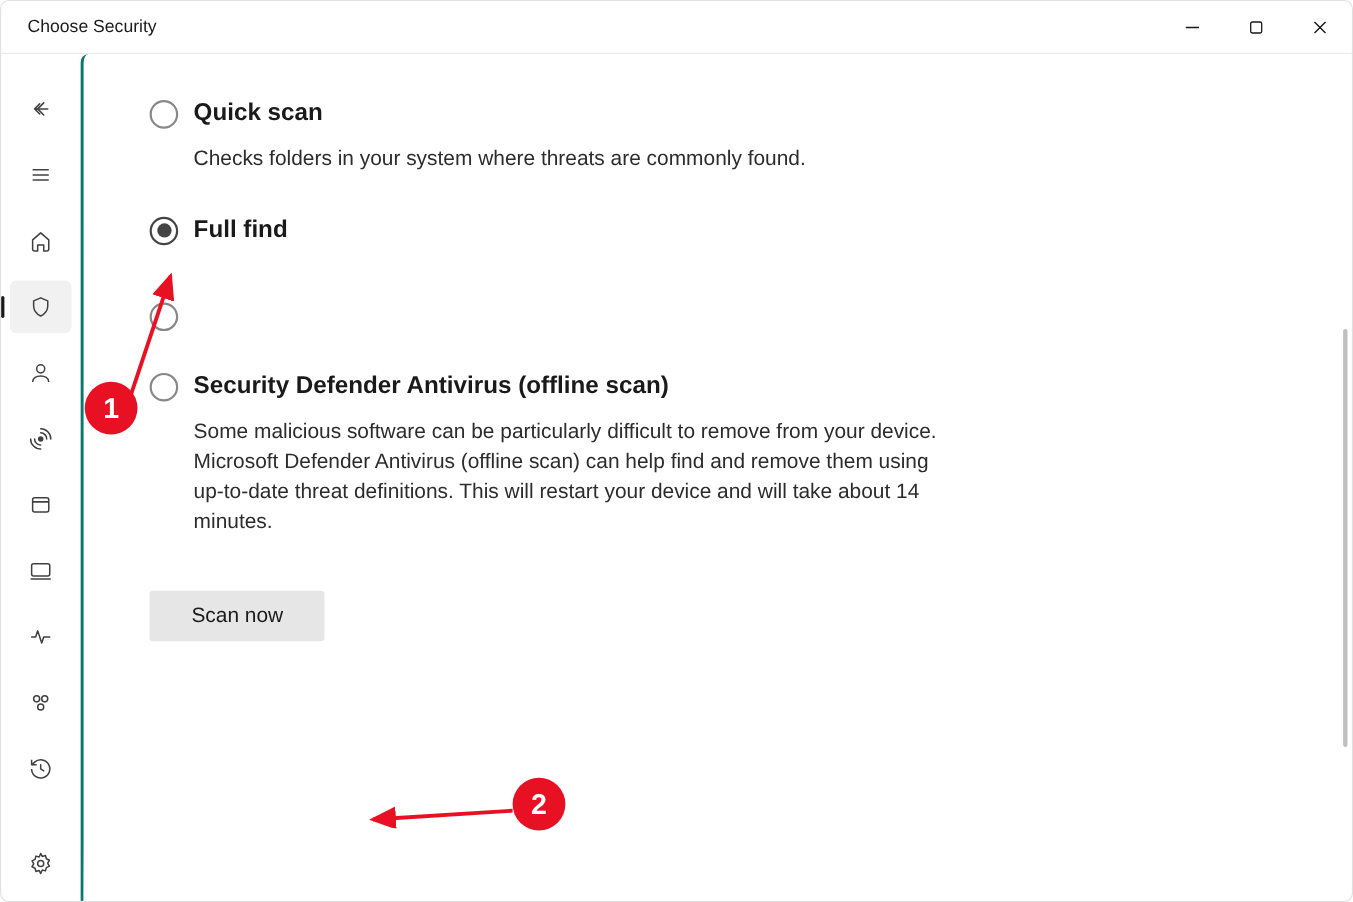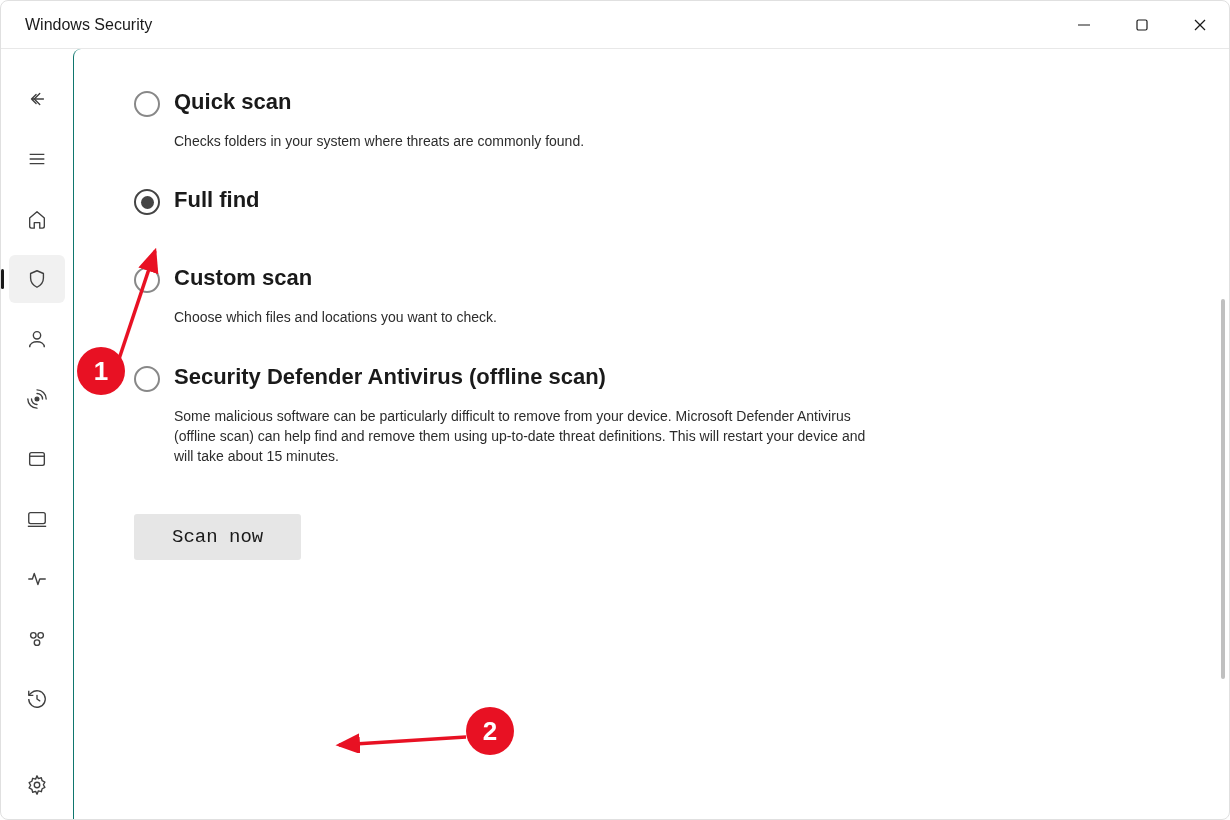--- a/index.html
+++ b/index.html
@@ -92,21 +92,21 @@
     .sidebar-bottom {
       margin-top: auto;
       margin-bottom: 10px;
     }
     
     .content {
       flex: 1;
       padding: 40px 60px 20px 60px;
       overflow-y: auto;
       position: relative;
-      border-left: 1px solid #0f766e;
+      border-left: 3px solid #0f766e;
       border-top-left-radius: 8px;
     }
     .scan-option {
       display: flex;
       gap: 14px;
       margin-bottom: 36px;
     }
     .radio {
       width: 26px;
       height: 26px;
@@ -134,31 +134,31 @@
       flex: 1;
       max-width: 700px;
     }
     .option-title {
       font-size: 22px;
       font-weight: 600;
       color: #1a1a1a;
       margin-bottom: 16px;
     }
     .option-desc {
-      font-size: 14px;
+      font-size: 19px;
       color: #2c2c2c;
       line-height: 1.45;
     }
     .scan-btn {
       background: #e6e6e6;
       border: none;
       font-size: 19px;
       padding: 12px 38px;
       color: #1a1a1a;
-      font-family: Liberation Mono, monospace;
+      font-family: Liberation Sans, sans-serif;
       border-radius: 3px;
       margin-top: 12px;
     }
     
     .scrollbar {
       position: absolute;
       right: 4px;
       top: 250px;
       width: 4px;
       height: 380px;
@@ -183,21 +183,21 @@
     .annotation-arrow {
       position: absolute;
       z-index: 9;
       pointer-events: none;
     }
   </style>
 </head>
 <body>
 
 <div class="titlebar">
-  <span class="titlebar-title">Windows Security</span>
+  <span class="titlebar-title">Choose Security</span>
   <div class="window-controls">
     <div class="win-btn">
       <svg viewBox="0 0 14 14">
           <line x1="1" y1="7" x2="13" y2="7" stroke="currentColor" stroke-width="1.2"></line>
         </svg>
     </div>
     <div class="win-btn">
       <svg viewBox="0 0 14 14">
           <rect x="2" y="2" width="10" height="10" fill="none" stroke="currentColor" stroke-width="1.2" rx="1.5"></rect>
         </svg>
@@ -301,31 +301,27 @@
 
     <div class="scan-option">
       <div class="radio checked"></div>
       <div class="option-body">
         <div class="option-title">Full find</div>
       </div>
     </div>
 
     <div class="scan-option">
       <div class="radio"></div>
-      <div class="option-body">
-        <div class="option-title">Custom scan</div>
-        <div class="option-desc">Choose which files and locations you want to check.</div>
-      </div>
     </div>
 
     <div class="scan-option">
       <div class="radio"></div>
       <div class="option-body">
         <div class="option-title">Security Defender Antivirus (offline scan)</div>
-        <div class="option-desc">Some malicious software can be particularly difficult to remove from your device. Microsoft Defender Antivirus (offline scan) can help find and remove them using up-to-date threat definitions. This will restart your device and will take about 15 minutes.</div>
+        <div class="option-desc">Some malicious software can be particularly difficult to remove from your device. Microsoft Defender Antivirus (offline scan) can help find and remove them using up-to-date threat definitions. This will restart your device and will take about 14 minutes.</div>
       </div>
     </div>
 
     <button class="scan-btn">Scan now</button>
 
     <div class="scrollbar"></div>
   </div>
 </div>
 
 <div class="annotation-circle" style="left:76px; top:346px;">1</div>

